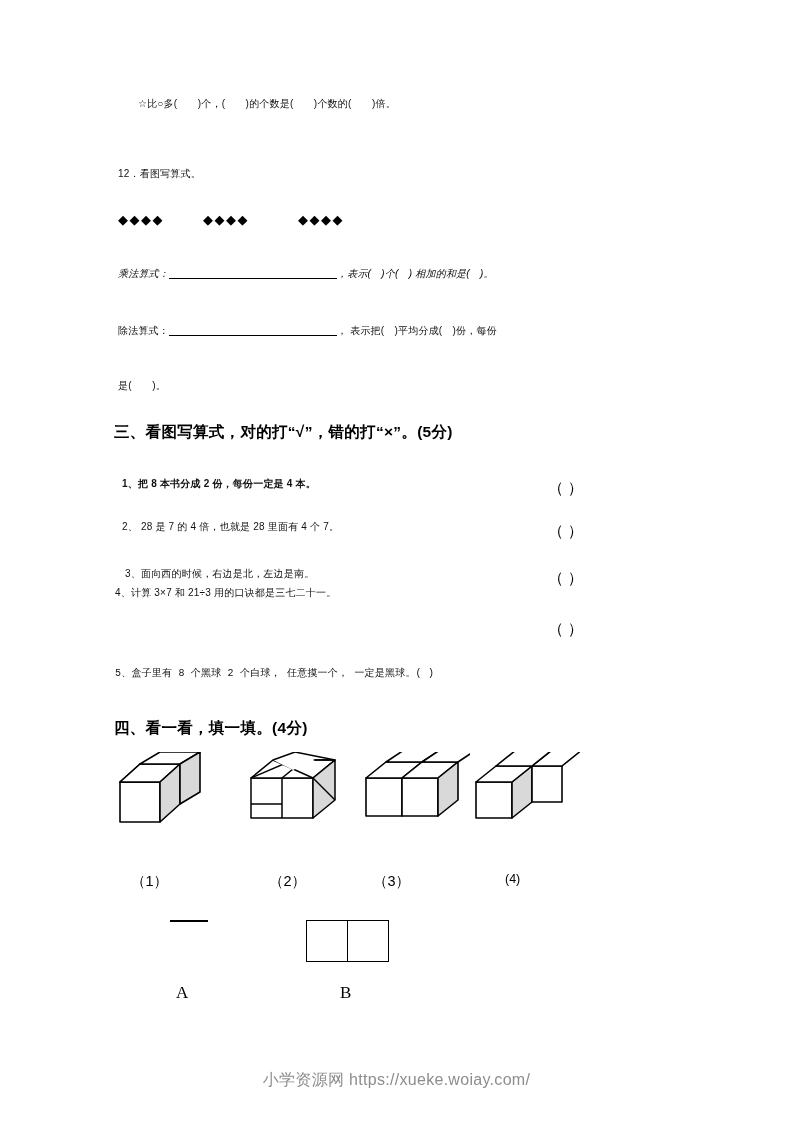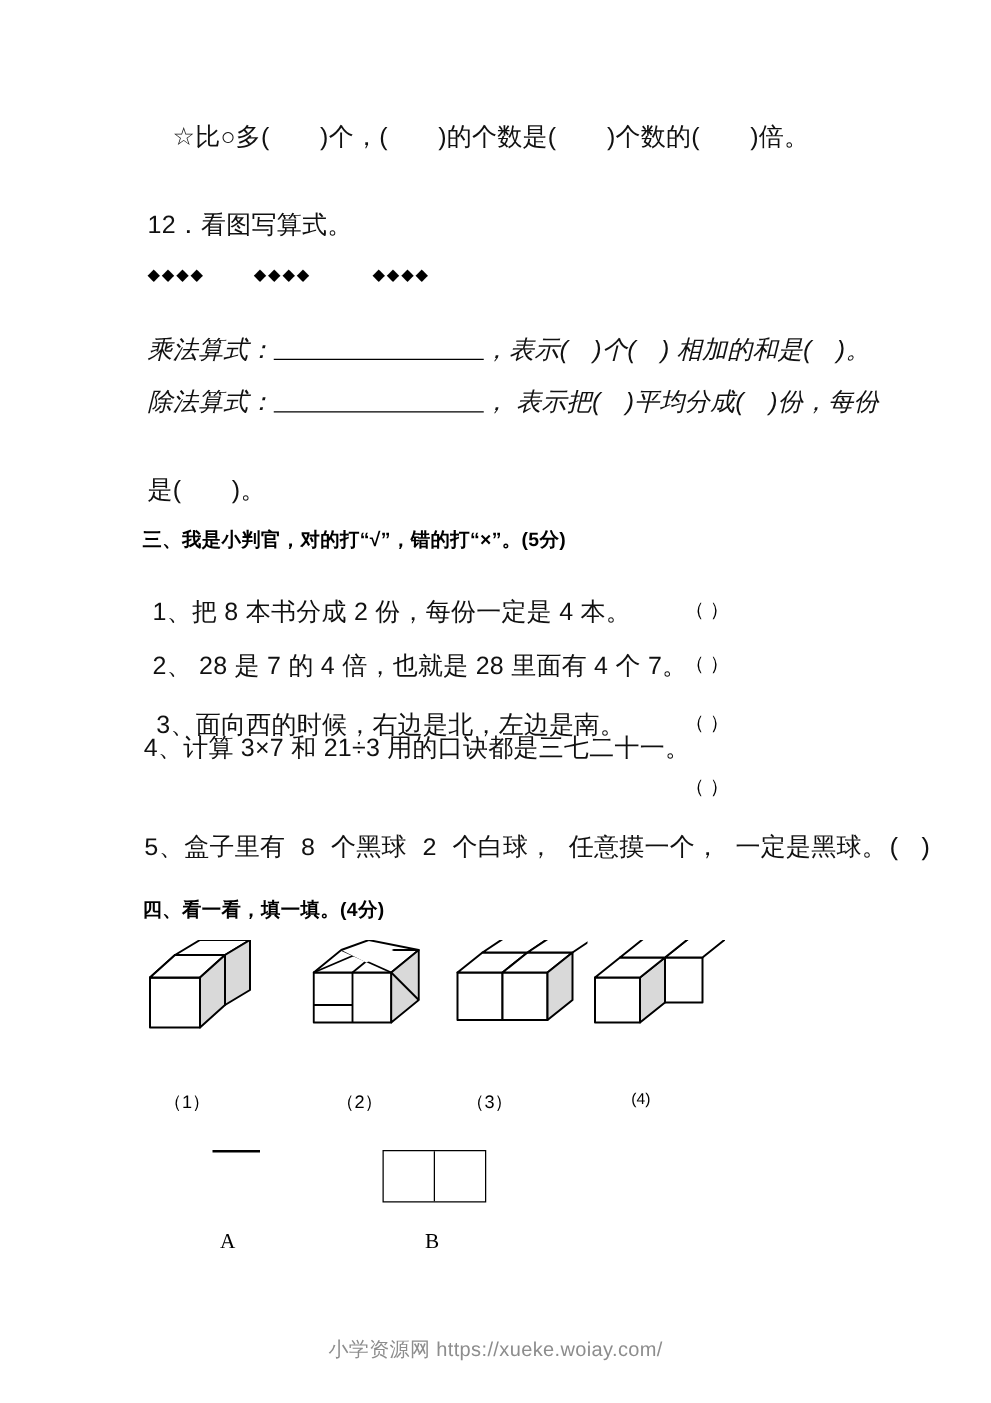--- a/index.html
+++ b/index.html
@@ -16,21 +16,21 @@
     overflow: hidden;
   }
   .page {
     position: absolute;
     inset: 0;
     background: #ffffff;
   }
   .line {
     position: absolute;
     white-space: nowrap;
-    font-size: 20px;
+    font-size: 10px;
     line-height: 1.2;
     color: #111;
     letter-spacing: 0.2px;
   }
   .heading {
     position: absolute;
     white-space: nowrap;
     font-weight: bold;
     font-size: 15.5px;
     color: #000;
@@ -104,29 +104,29 @@
   <div class="line" style="left:118px; top:168px;">12．看图写算式。</div>
 
   <div class="diamonds" style="left:118px; top:212px;">◆◆◆◆</div>
   <div class="diamonds" style="left:203px; top:212px;">◆◆◆◆</div>
   <div class="diamonds" style="left:298px; top:212px;">◆◆◆◆</div>
 
   <div class="line" style="left:118px; top:268px;font-style:italic;">
     <span>乘法算式：</span><span class="blank-underline" style="width:168px;"></span><span>，表示(　)个(　) 相加的和是(　)。</span>
   </div>
 
-  <div class="line" style="left:118px; top:310px;font-style:italic;">
+  <div class="line" style="left:118px; top:325px;">
     <span>除法算式：</span><span class="blank-underline" style="width:168px;"></span><span>，  表示把(　)平均分成(　)份，每份</span>
   </div>
 
   <div class="line" style="left:118px; top:380px;">是(　　)。</div>
 
-  <div class="heading" style="left:114px; top:422px;">三、我是小判官，对的打“√”，错的打“×”。(5分)</div>
-
-  <div class="line" style="left:122px; top:478px;">1、把 8 本书分成 2 份，每份一定是 4 本。</div>
+  <div class="heading" style="left:114px; top:422px;">三、看图写算式，对的打“√”，错的打“×”。(5分)</div>
+
+  <div class="line" style="left:122px; top:478px;font-weight:bold;">1、把 8 本书分成 2 份，每份一定是 4 本。</div>
   <div class="paren-right" style="left:548px; top:478px;">（    ）</div>
 
   <div class="line" style="left:122px; top:521px;">2、  28 是 7 的 4 倍，也就是 28 里面有 4 个 7。</div>
   <div class="paren-right" style="left:548px; top:521px;">（    ）</div>
 
   <div class="line" style="left:125px; top:568px;">3、面向西的时候，右边是北，左边是南。</div>
   <div class="paren-right" style="left:548px; top:568px;">（    ）</div>
 
   <div class="line" style="left:115px; top:587px;">4、计算 3×7 和 21÷3 用的口诀都是三七二十一。</div>
   <div class="paren-right" style="left:548px; top:619px;">（    ）</div>

